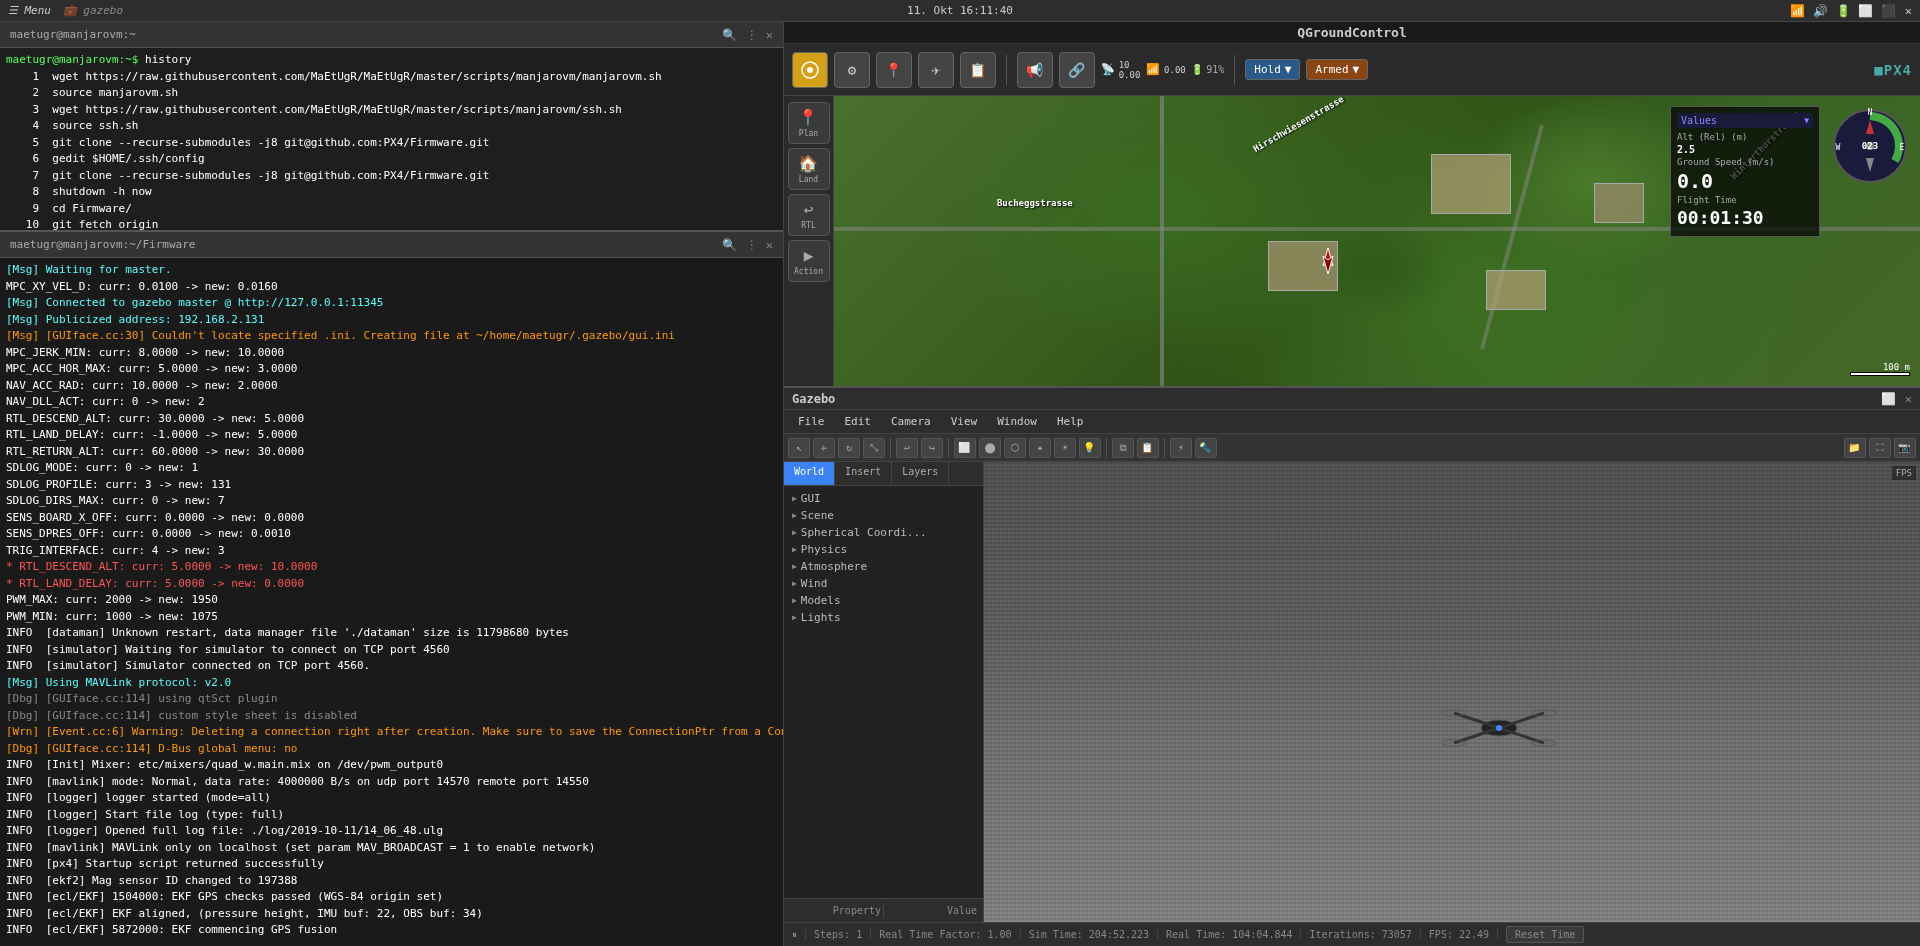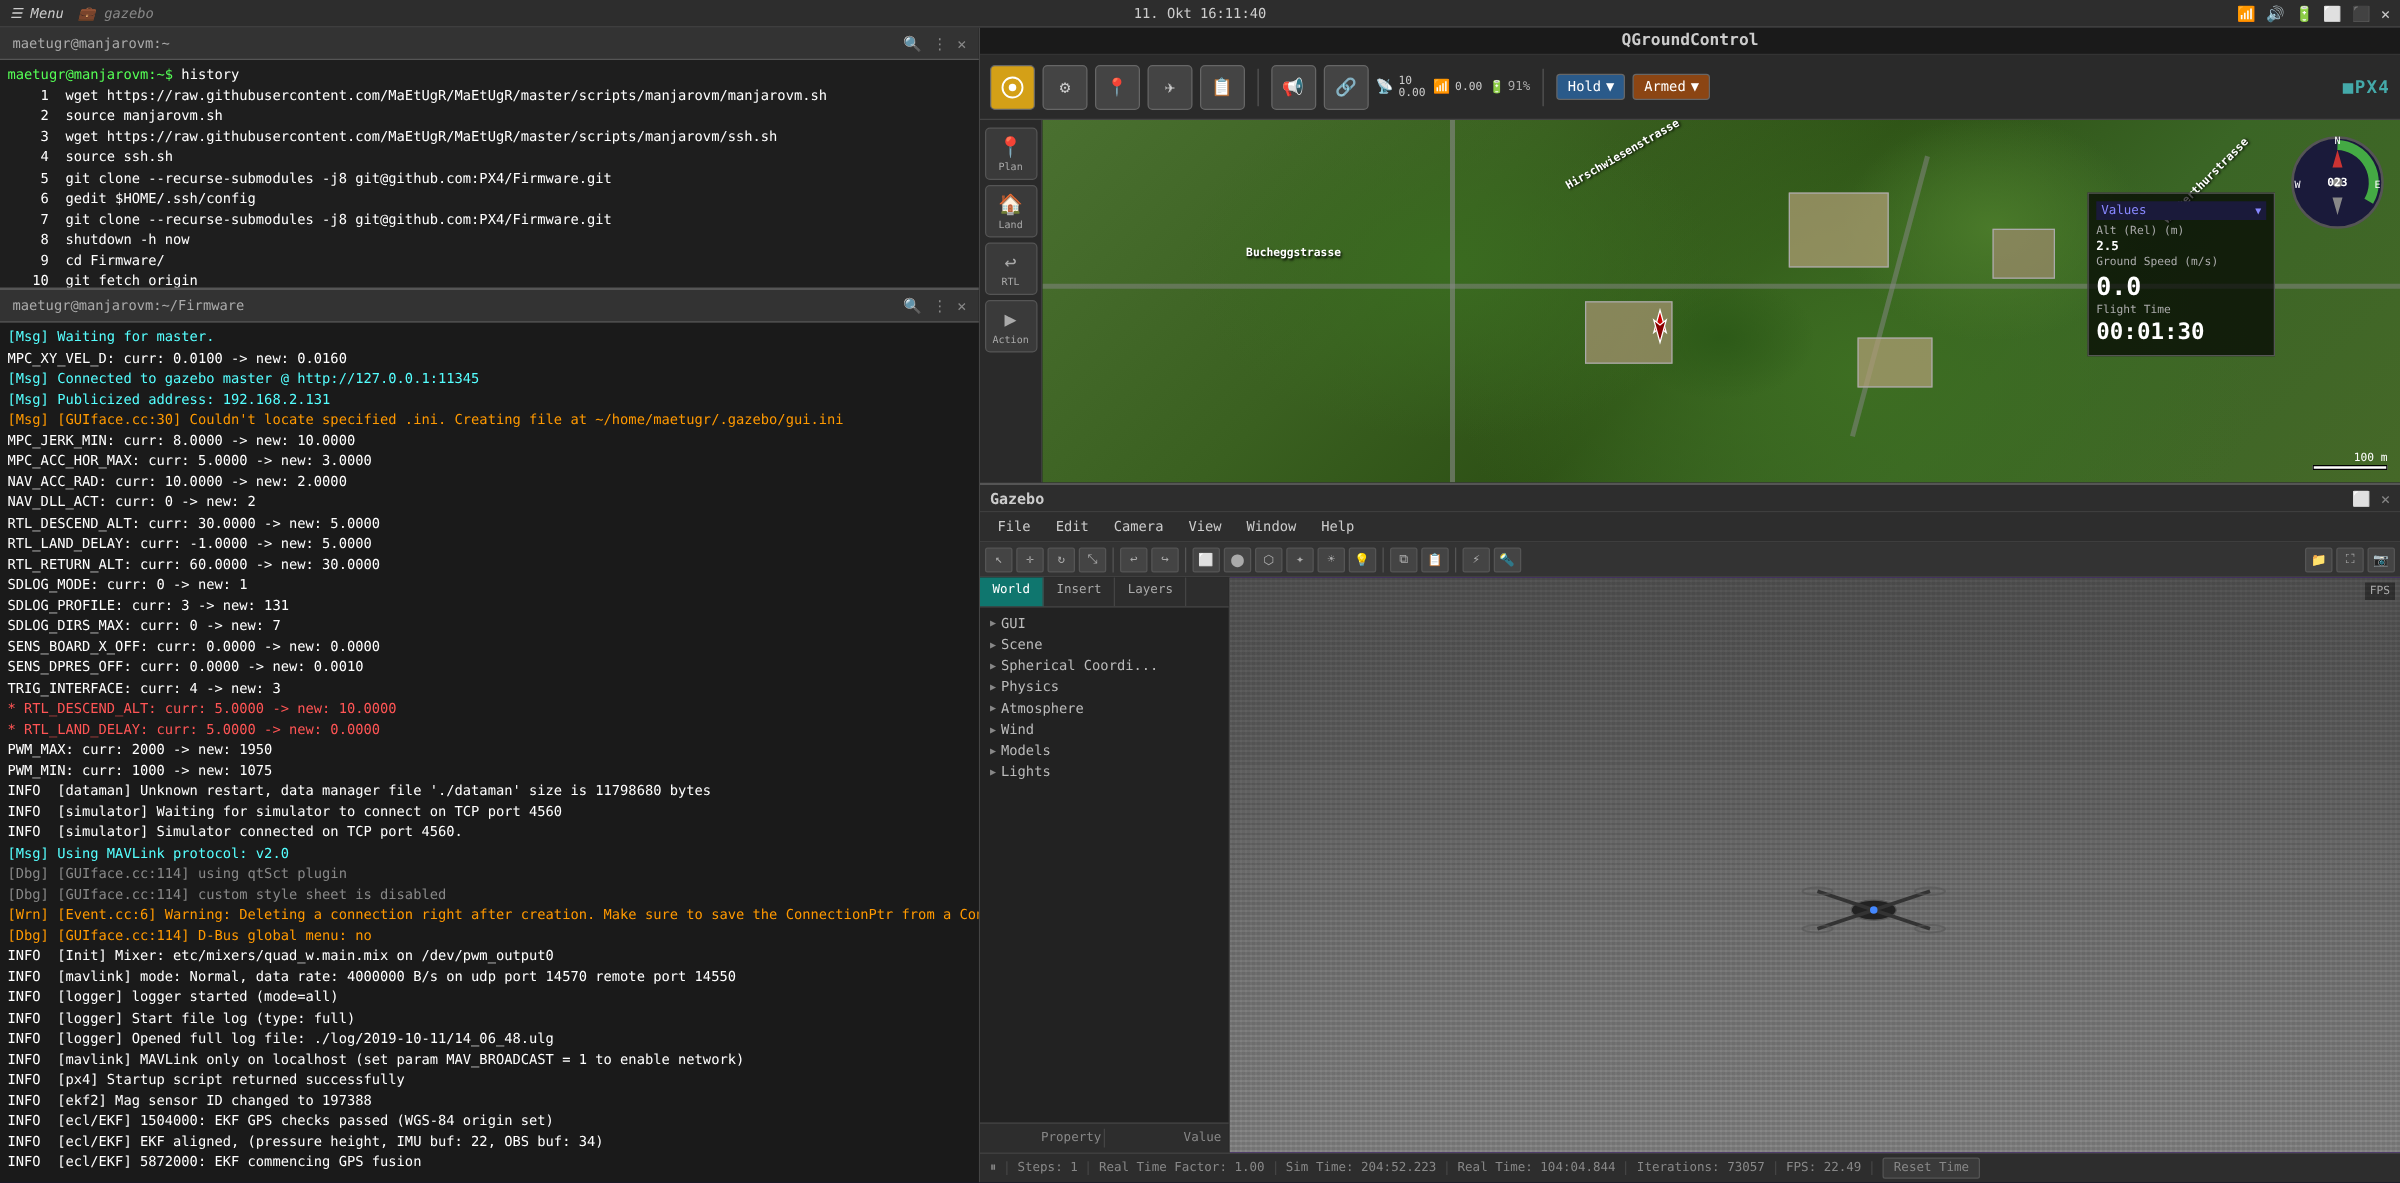--- a/index.html
+++ b/index.html
@@ -245,21 +245,20 @@
 
     #qgc-values {
       position: absolute;
       top: 10px;
       right: 100px;
       background: rgba(0,0,0,0.7);
       border: 1px solid #555;
       padding: 6px;
       font-size: 10px;
       min-width: 150px;
-      margin-top: 48px;
     }
 
     .values-row { 
       display: flex; 
       justify-content: space-between; 
       align-items: center;
       margin-bottom: 2px;
     }
     .values-label { color: #aaa; font-size: 9px; }
     .values-value { color: #fff; font-size: 10px; font-weight: bold; }
@@ -360,21 +359,21 @@
       display: flex;
       border-bottom: 1px solid #444;
     }
     .gz-tree-tab {
       padding: 4px 10px;
       font-size: 10px;
       color: #aaa;
       cursor: pointer;
       border-right: 1px solid #444;
     }
-    .gz-tree-tab.active { background: #0f766e; color: #fff; }
+    .gz-tree-tab.active { background: #3b82f6; color: #fff; }
 
     #gazebo-tree-content {
       flex: 1;
       padding: 4px;
       font-size: 11px;
     }
 
     .tree-item {
       display: flex;
       align-items: center;
@@ -392,21 +391,21 @@
       padding: 0 4px;
       border-top: 1px solid #444;
       font-size: 10px;
       color: #888;
     }
     .gz-footer-col { flex: 1; text-align: right; border-right: 1px solid #444; padding: 2px; }
     .gz-footer-col:last-child { border-right: none; }
 
     #gazebo-viewport {
       flex: 1;
-      background: #4c1d95;
+      background: #0c4a6e;
       position: relative;
       overflow: hidden;
     }
 
     
     #gz-ground {
       position: absolute;
       inset: 0;
       background: 
         repeating-linear-gradient(

